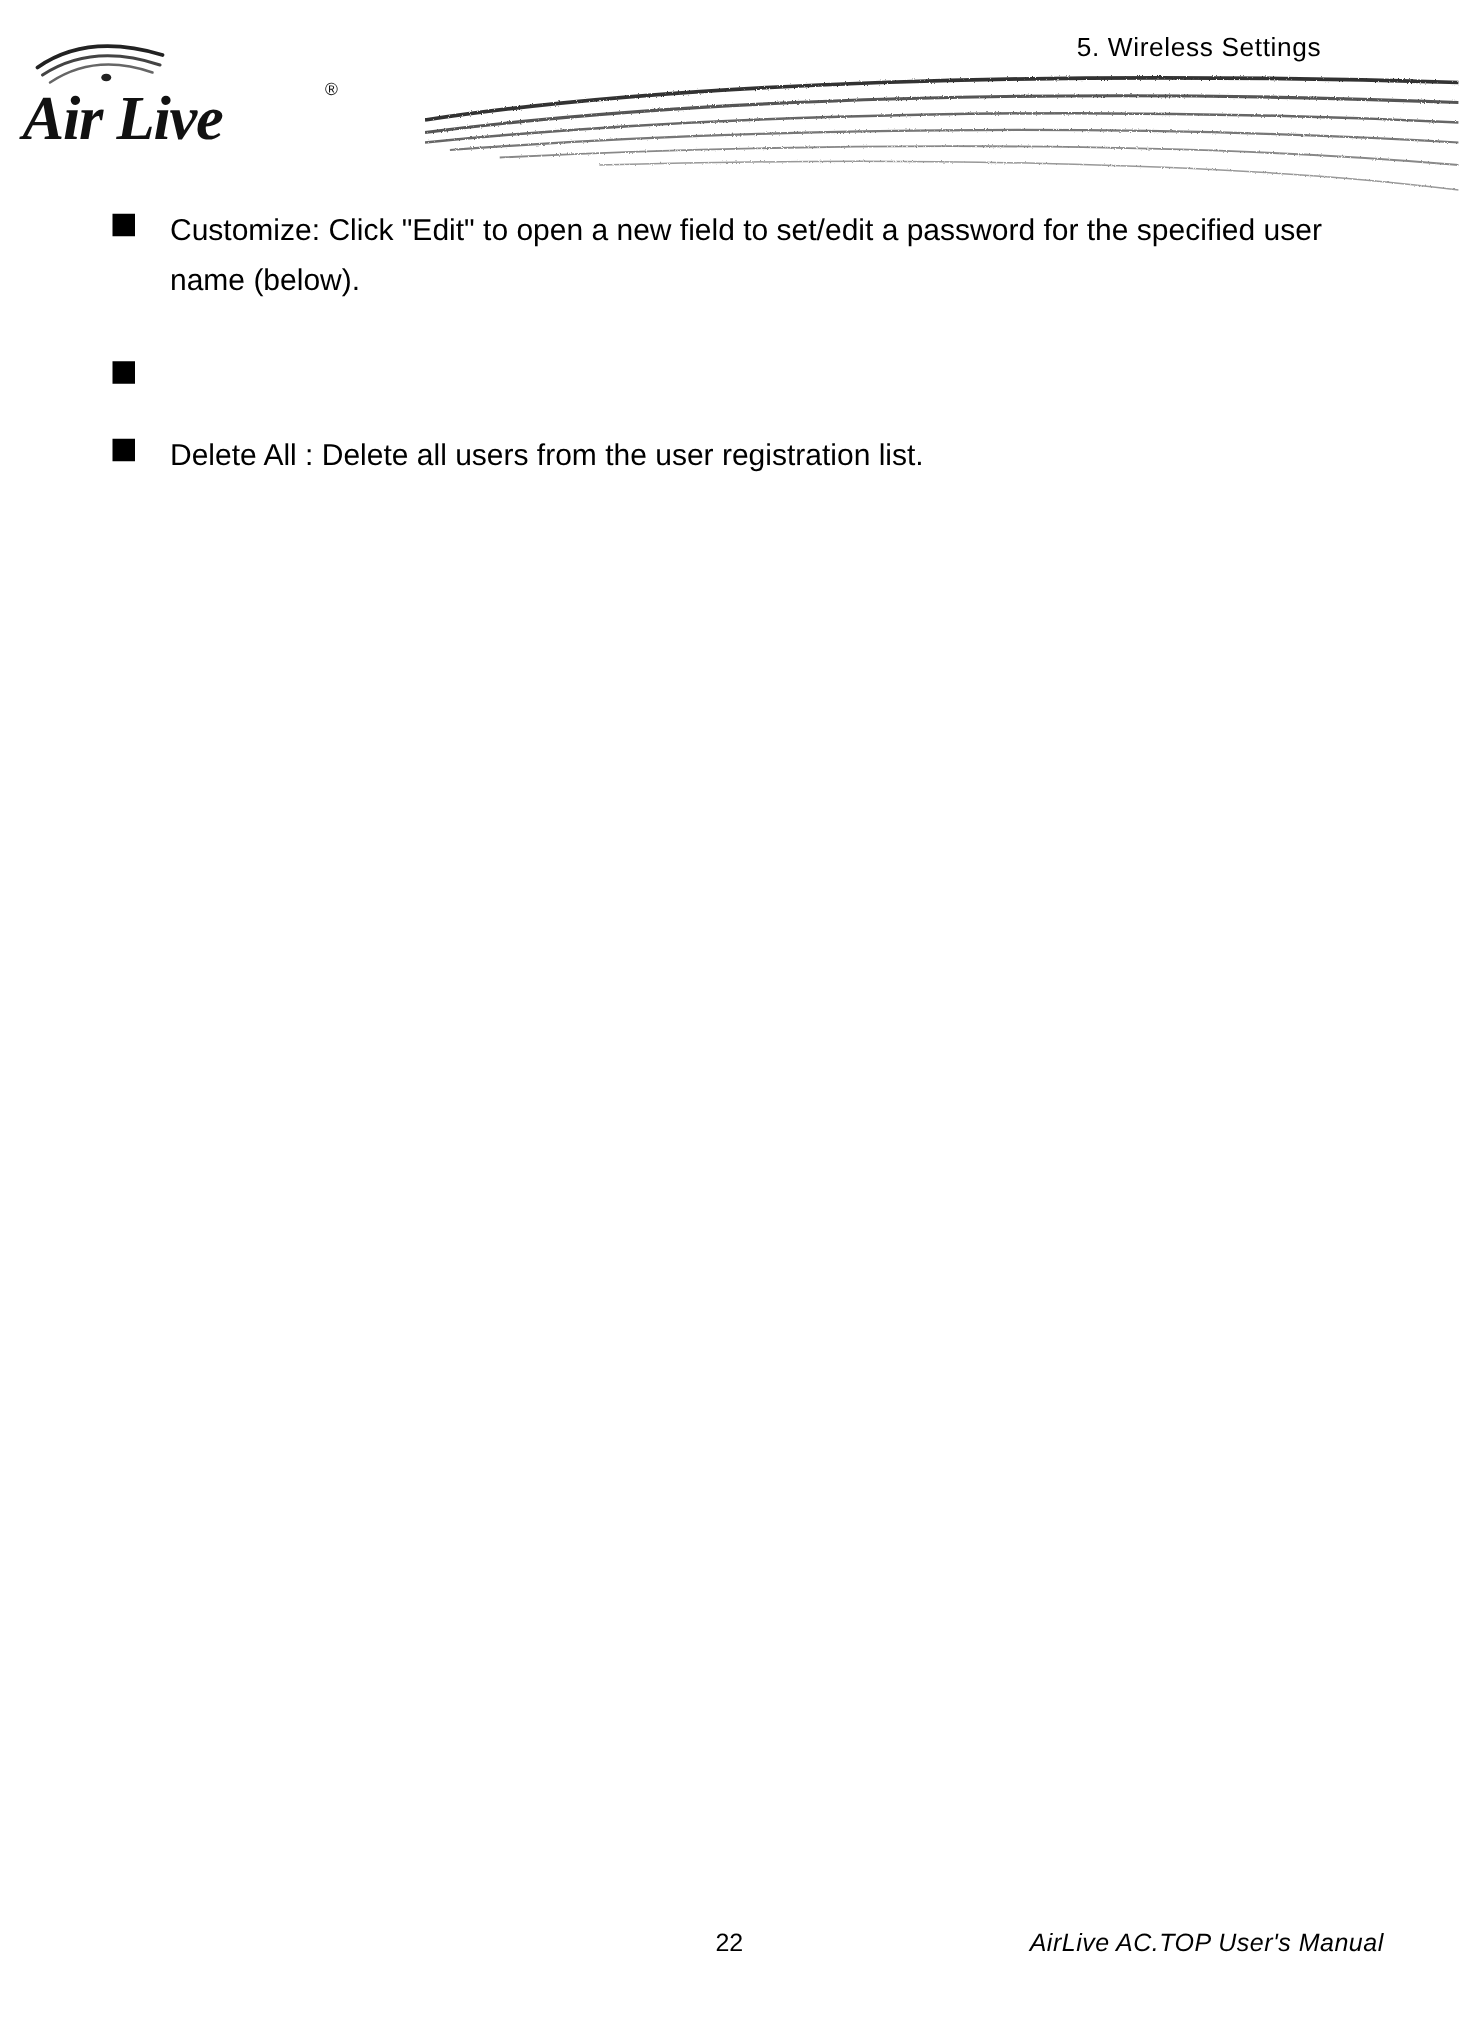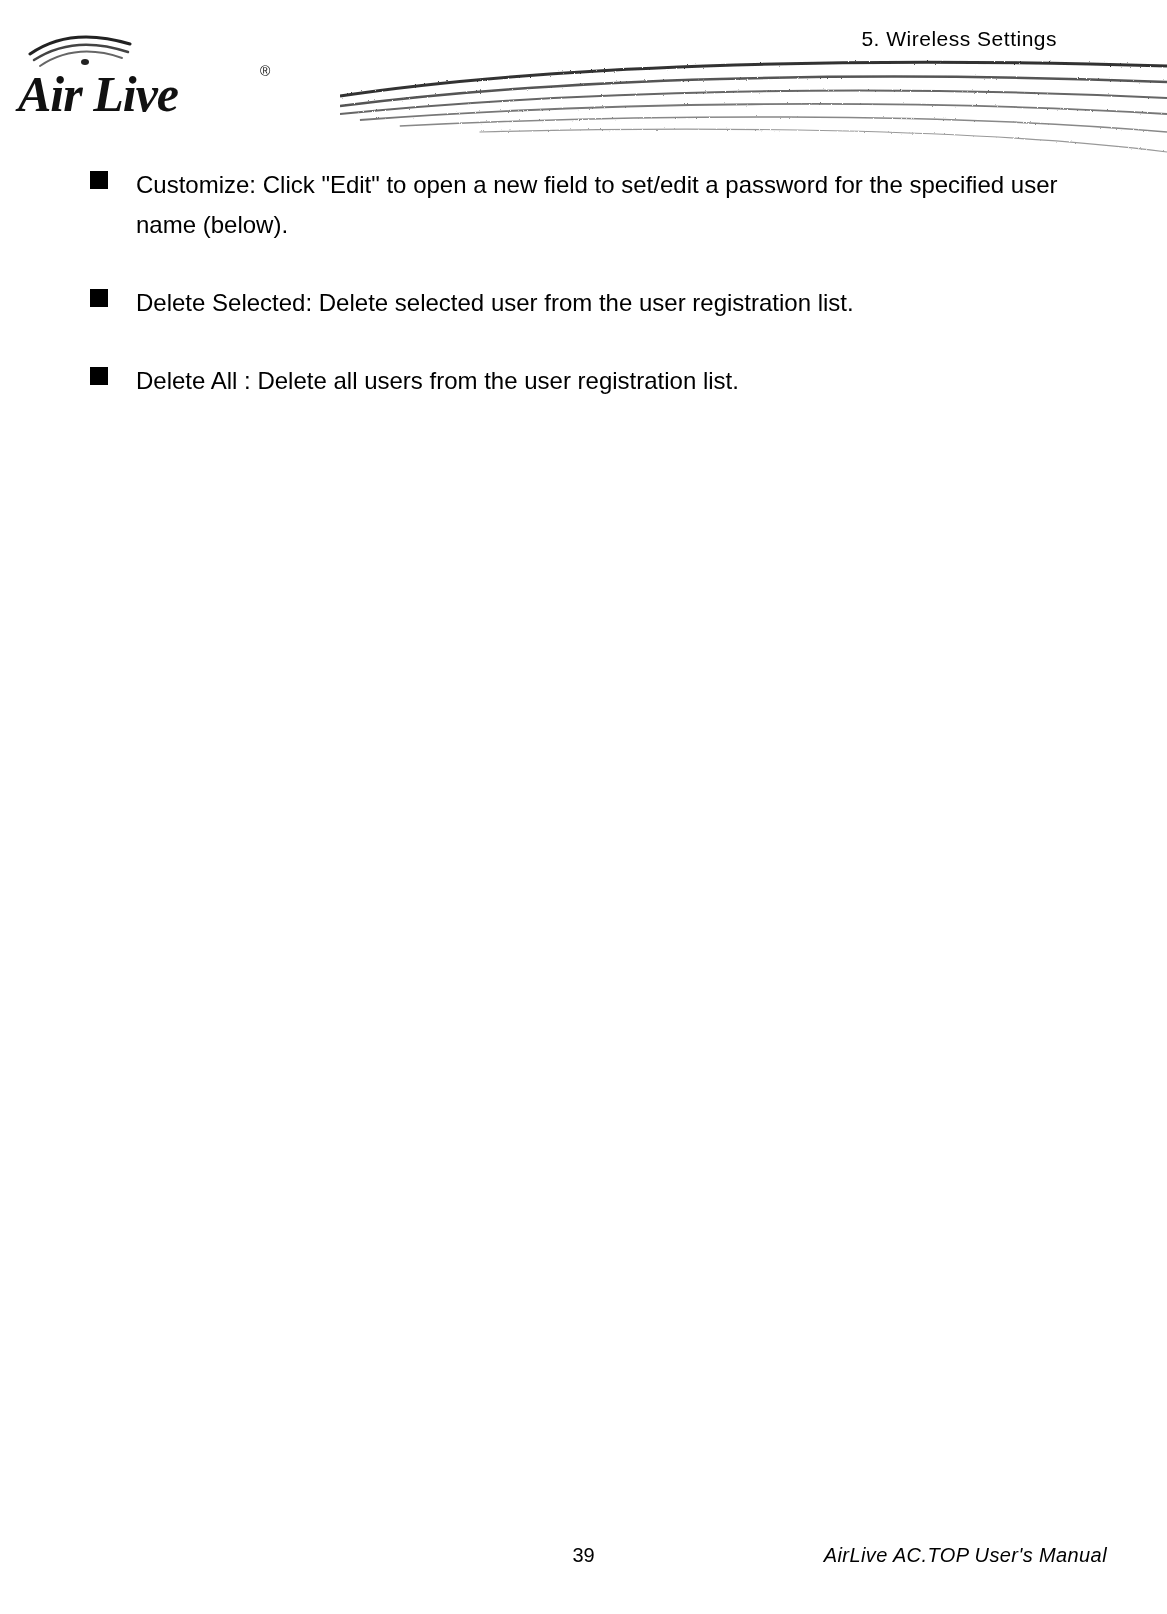--- a/index.html
+++ b/index.html
@@ -131,30 +131,27 @@
 
   <div class="bullet-item">
     <div class="bullet-marker"></div>
     <div class="bullet-text">
       <span class="bold">Customize:</span><span> Click "Edit" to open a new field to set/edit a password for the specified user name (below).</span>
     </div>
   </div>
 
   <div class="bullet-item">
     <div class="bullet-marker"></div>
-    <div class="bullet-text">
-      <span class="bold">Delete Selected:</span><span> Delete selected user from the user registration list.</span>
-    </div>
   </div>
 
   <div class="bullet-item">
     <div class="bullet-marker"></div>
     <div class="bullet-text">
       <span class="bold">Delete All :</span><span> Delete all users from the user registration list.</span>
     </div>
   </div>
 
 </div>
 
 <div class="footer">
-  <div class="page-number">39</div>
+  <div class="page-number">22</div>
   <div class="manual-title">AirLive AC.TOP User's Manual</div>
 </div>
 
 </body></html>

